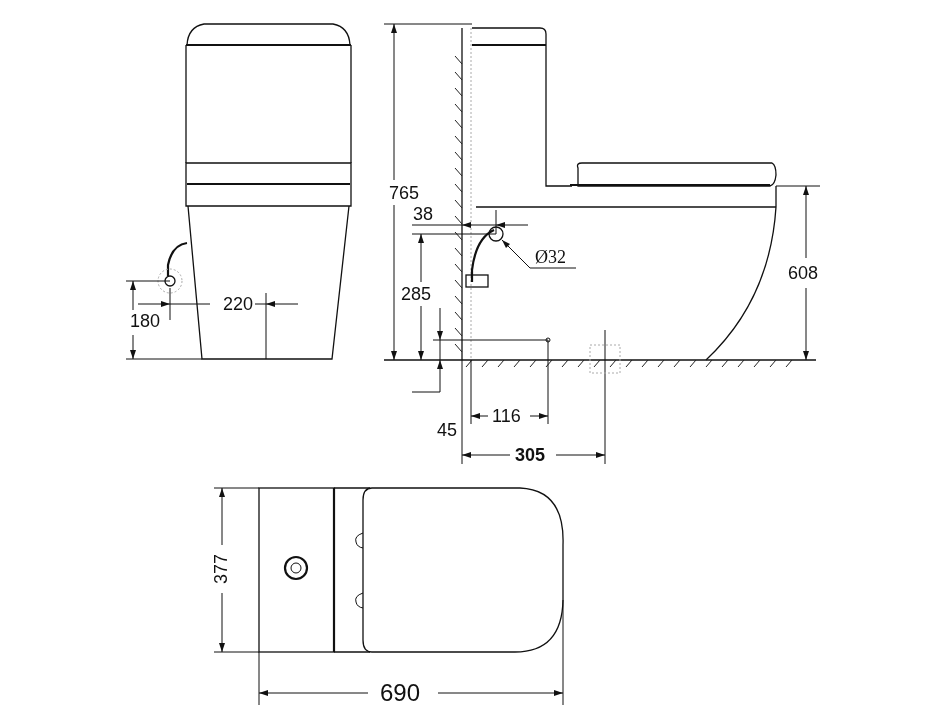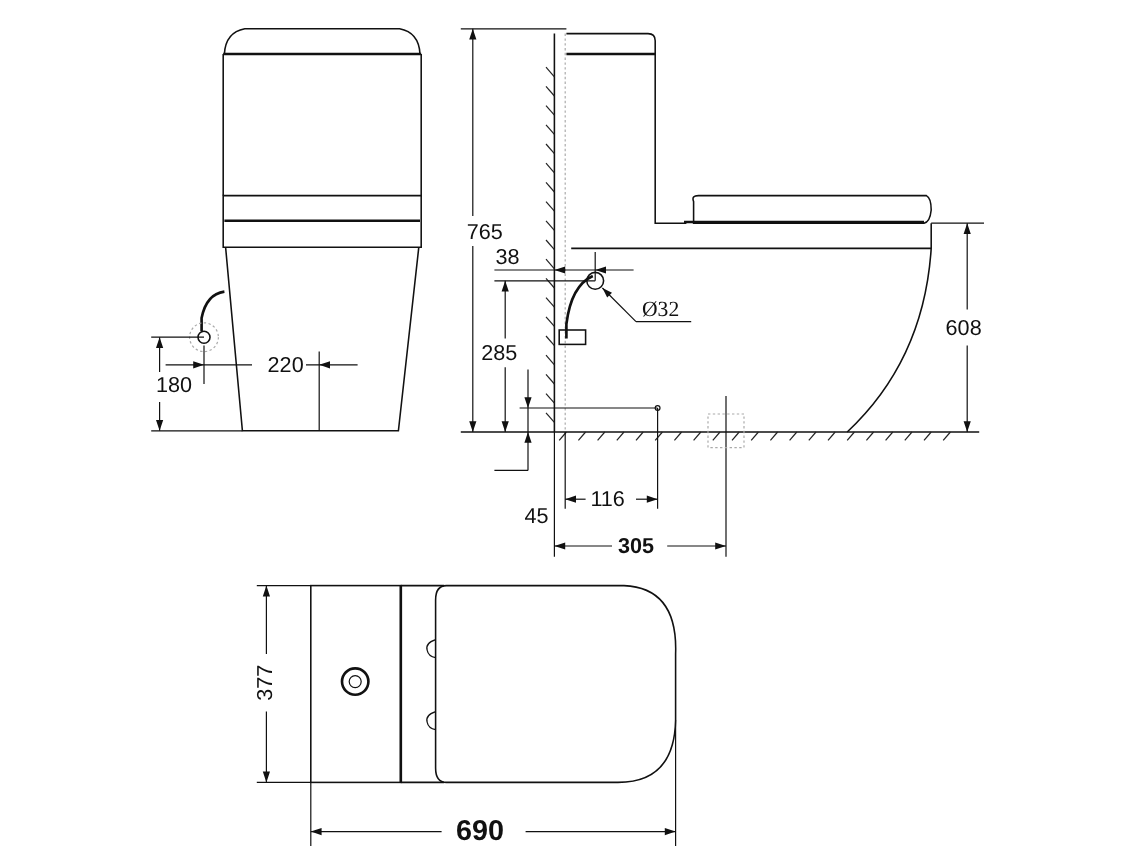--- a/index.html
+++ b/index.html
@@ -5,21 +5,21 @@
   html, body { margin:0; padding:0; background:#ffffff; }
   body { width:946px; height:709px; position:relative; overflow:hidden; font-family:"Liberation Sans", sans-serif; }
   svg { position:absolute; left:0; top:0; }
   .ln { stroke:#111; stroke-width:1.3; fill:none; }
   .thk { stroke:#111; stroke-width:2.2; fill:none; }
   .thin { stroke:#111; stroke-width:1; fill:none; }
   .dim { stroke:#111; stroke-width:1; fill:none; }
   .hatch { stroke:#222; stroke-width:1; }
   .faint { stroke:#aaa; stroke-width:1; fill:none; stroke-dasharray:2 2; }
   .lbl { position:absolute; font-family:"Liberation Sans", sans-serif; font-size:18px; color:#111; background:#fff; line-height:18px; padding:0 2px; white-space:nowrap; }
-  .lbl.bold { font-weight:bold; font-size:24px; line-height:24px; }
+  .lbl.bold { font-weight:normal; font-size:24px; line-height:24px; }
   .lbl.rot { transform:rotate(-90deg); transform-origin:center; }
 </style>
 </head>
 <body>
 
 <svg width="946" height="709" viewBox="0 0 946 709">
 
   <g>
 
     <path class="ln" d="M187,45 Q188,27 204,24 L333,24 Q349,27 350,45 Z"></path>

